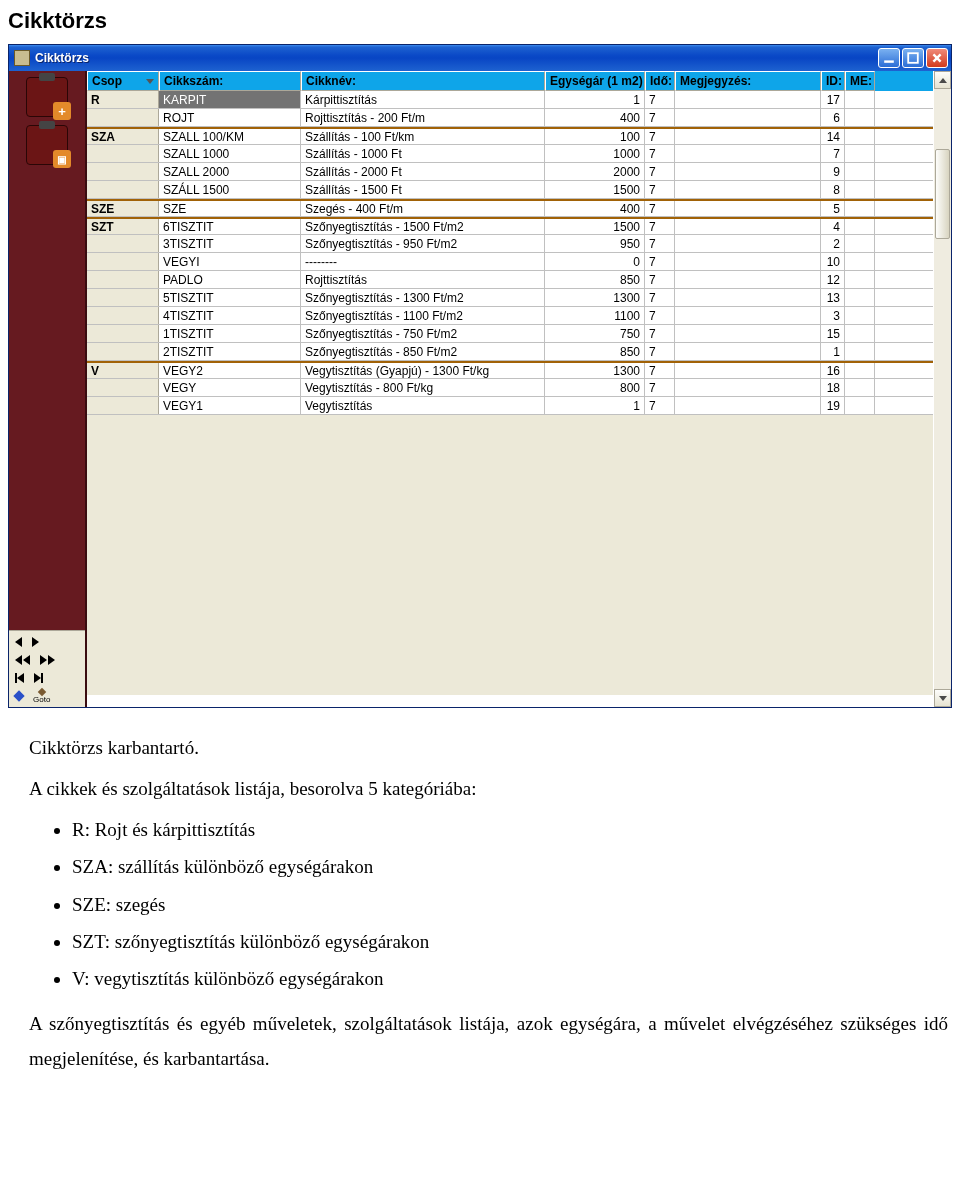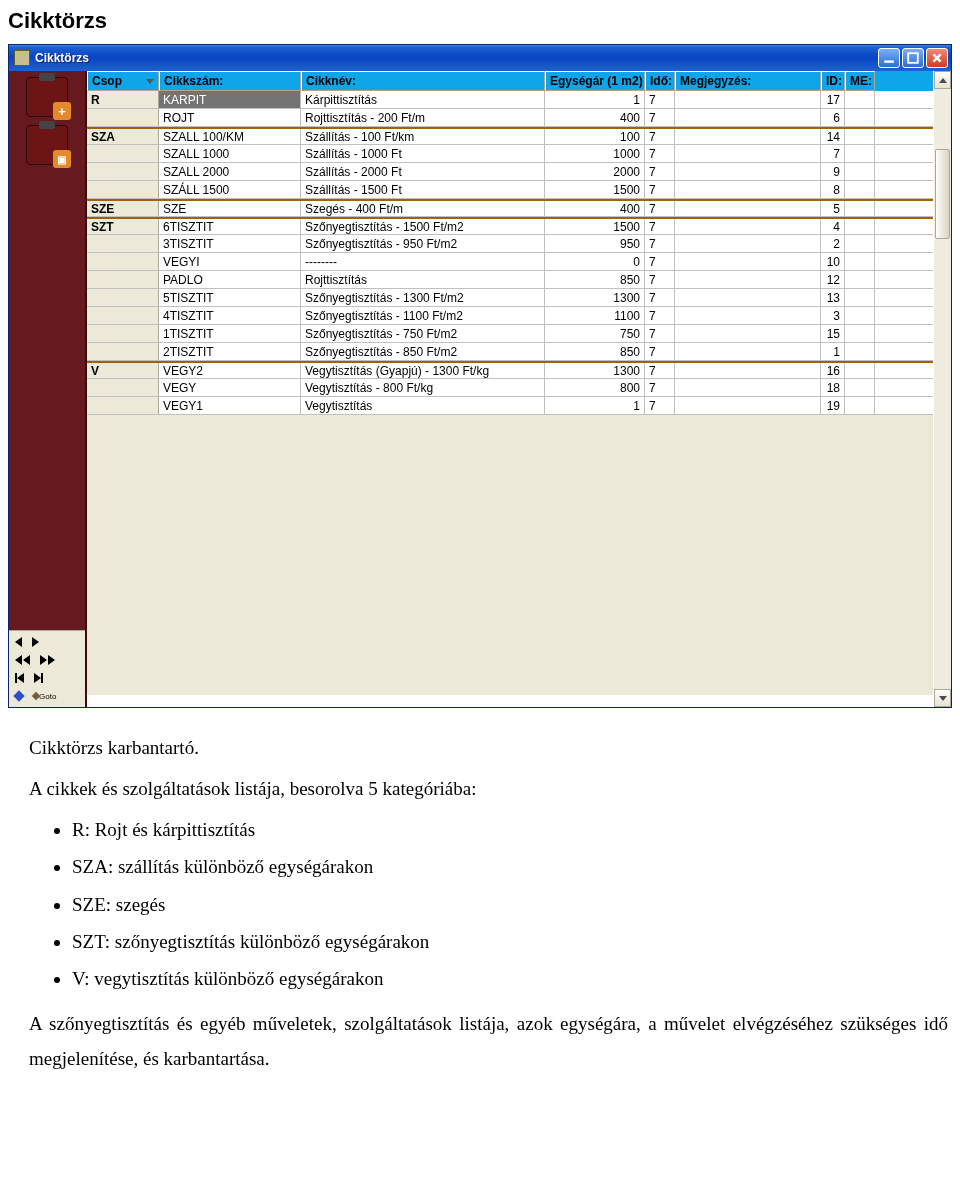--- a/index.html
+++ b/index.html
@@ -278,21 +278,21 @@
               <div class="bar"></div>
               <div class="tri tri-left"></div>
             </div>
           <div style="display:flex;align-items:center">
               <div class="tri tri-right"></div>
               <div class="bar"></div>
             </div>
         </div>
         <div class="nav-row">
           <div class="diamond"></div>
-          <div style="display:flex;flex-direction:row;align-items:center;">
+          <div style="display:flex;flex-direction:column;align-items:center;">
             <div class="diamond" style="width:6px;height:6px;background:#7a5a30;"></div>
             <span class="goto-label">Goto</span>
           </div>
         </div>
       </div>
     </div>
 
     <div class="grid-wrap">
       <div class="grid">
         <div class="grid-header">

